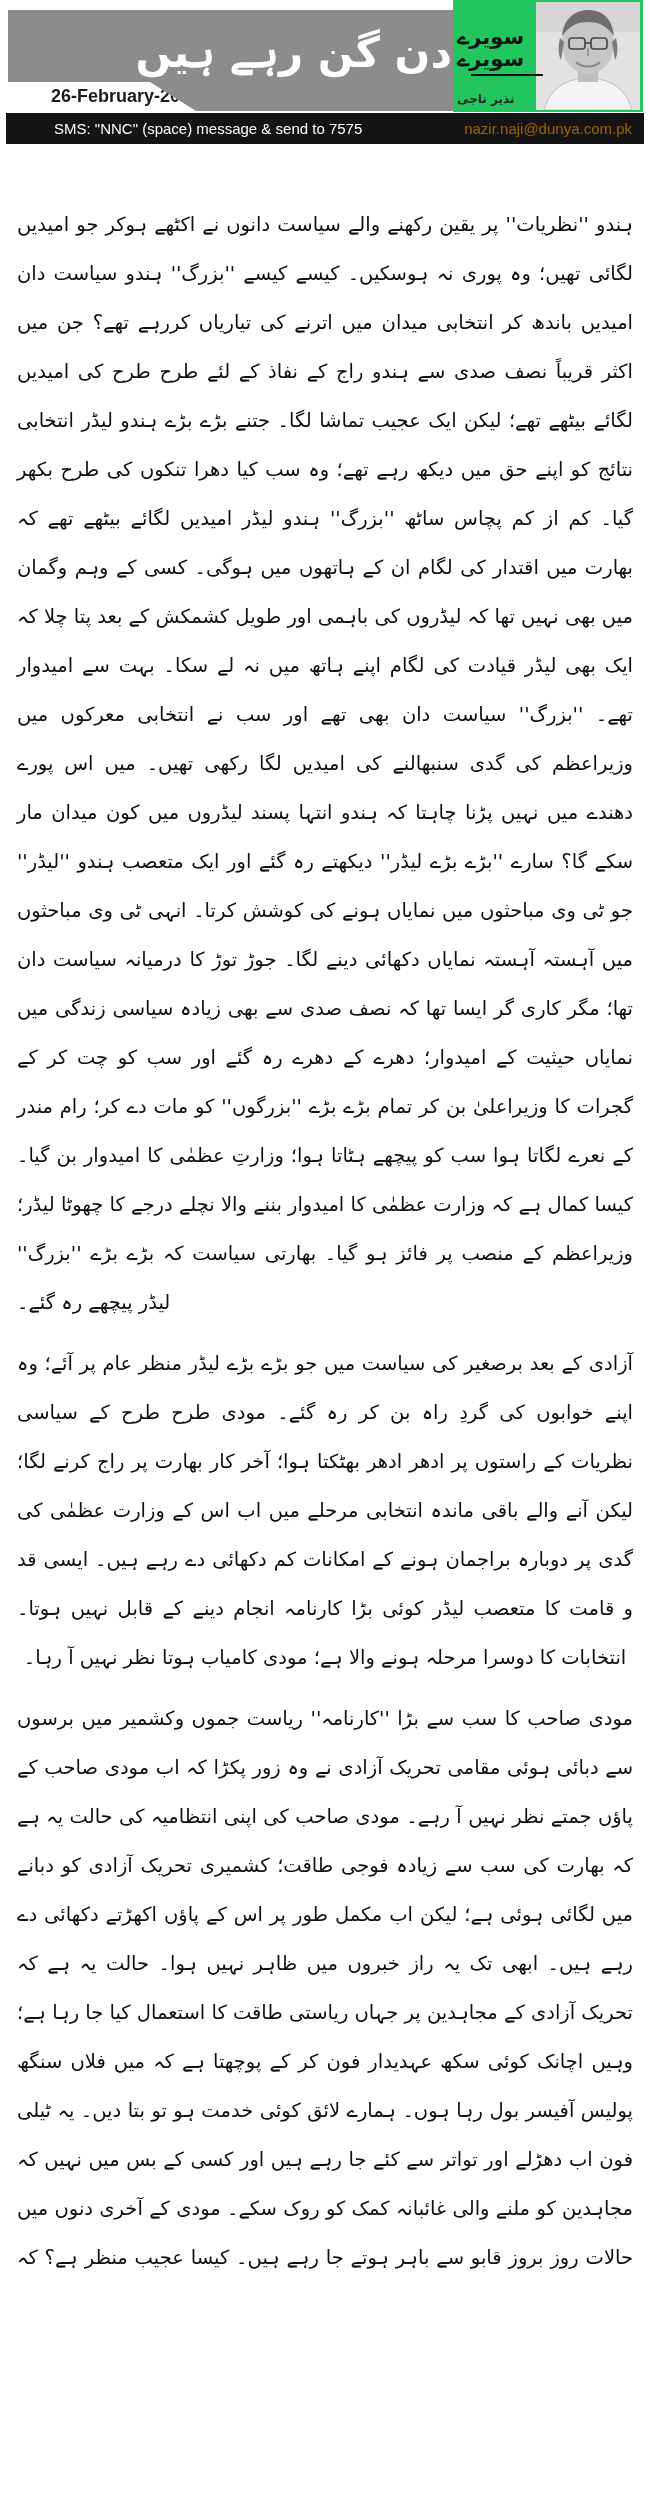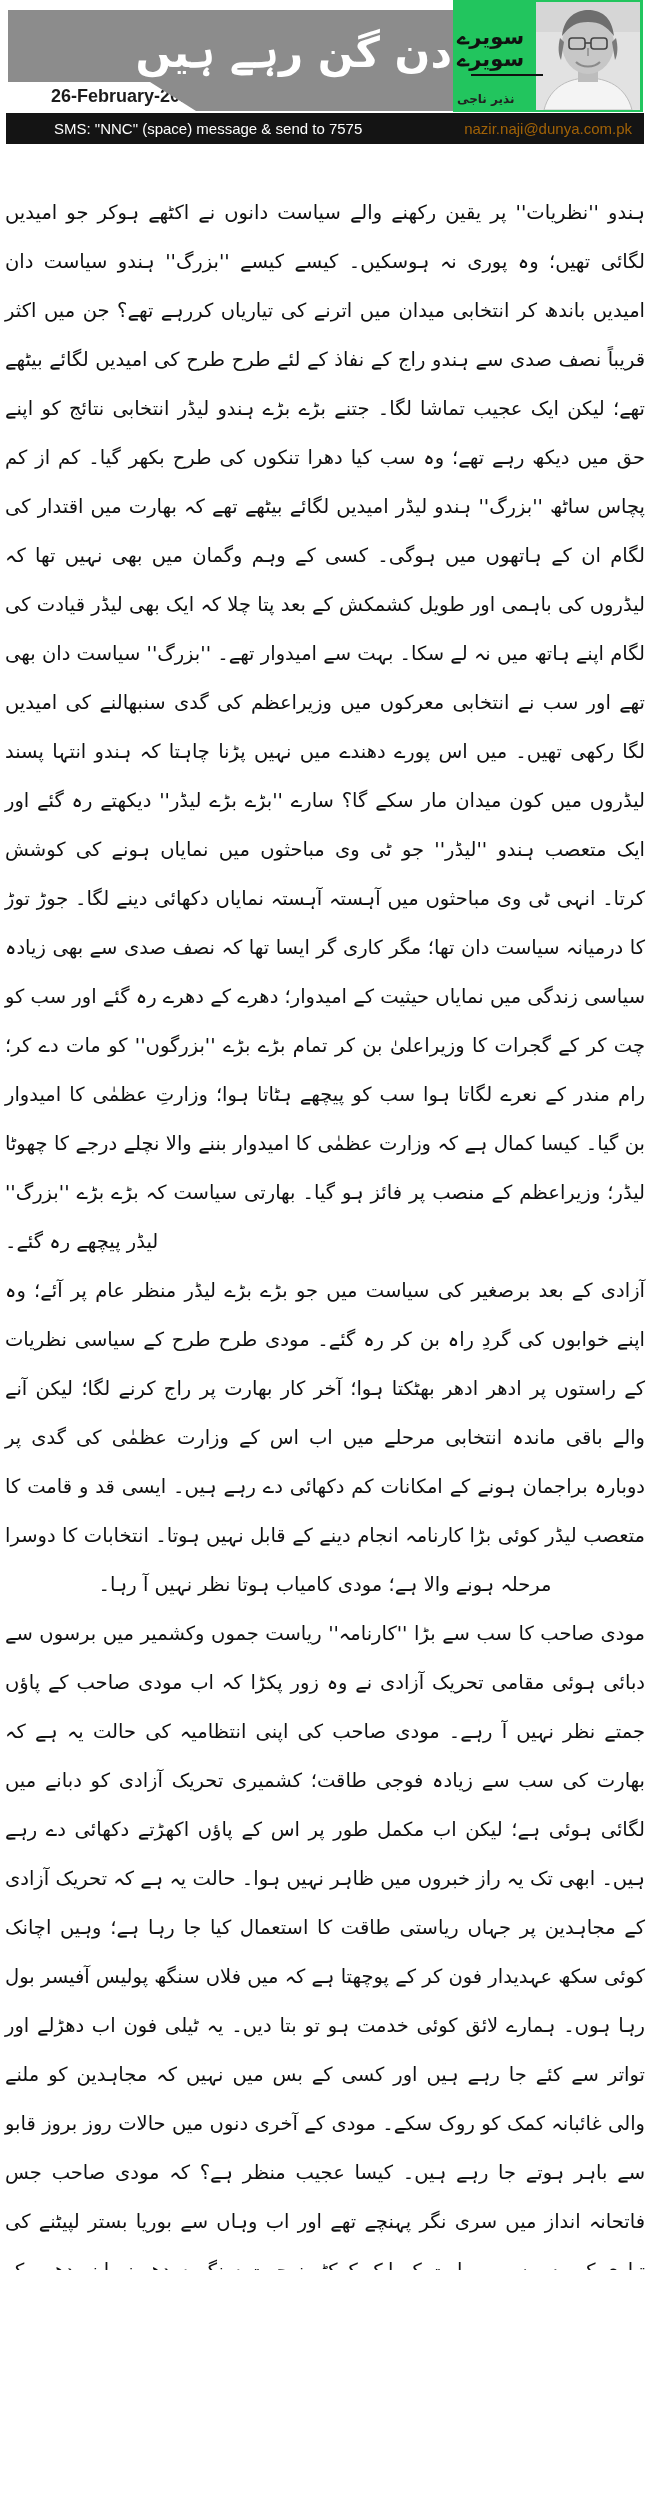--- a/index.html
+++ b/index.html
@@ -44,21 +44,21 @@
     padding:0 12px 0 48px;box-sizing:border-box;
     font-family:"Liberation Sans",sans-serif;font-size:15px;
   }
   .sms-bar a{color:#a16207;text-decoration:none;}
   
   .article{
     position:absolute;top:188px;left:5px;right:5px;
     direction:rtl;text-align:justify;color:#101010;
     font-size:19.5px;line-height:49px;
   }
-  .article p{margin:0;padding:0;text-align:justify;}
+  .article p{margin:12px;padding:0;text-align:justify;}
   .article p.end-left{text-align-last:left;}
   .article p.end-center{text-align-last:center;}
 </style>
 </head>
 <body>
 
 <div class="page">
 
   <header>
 

